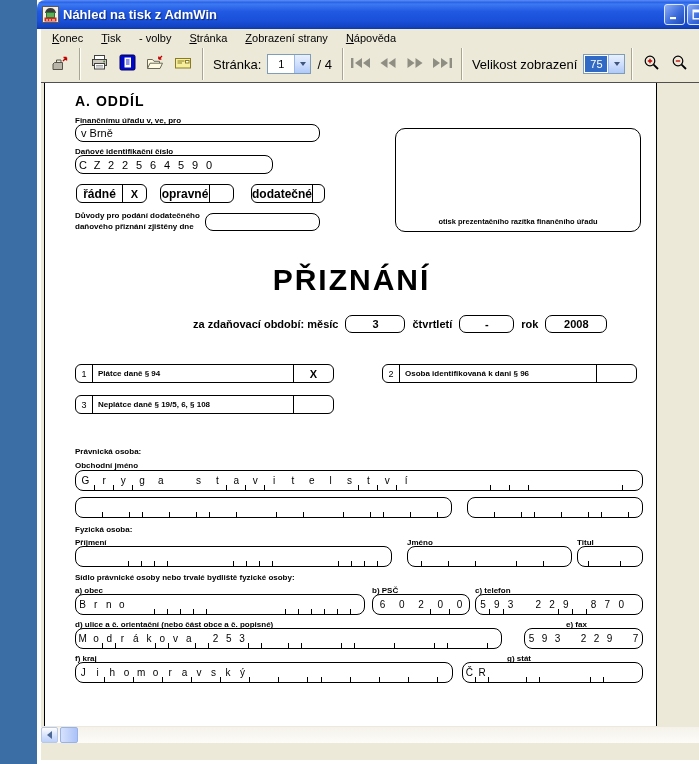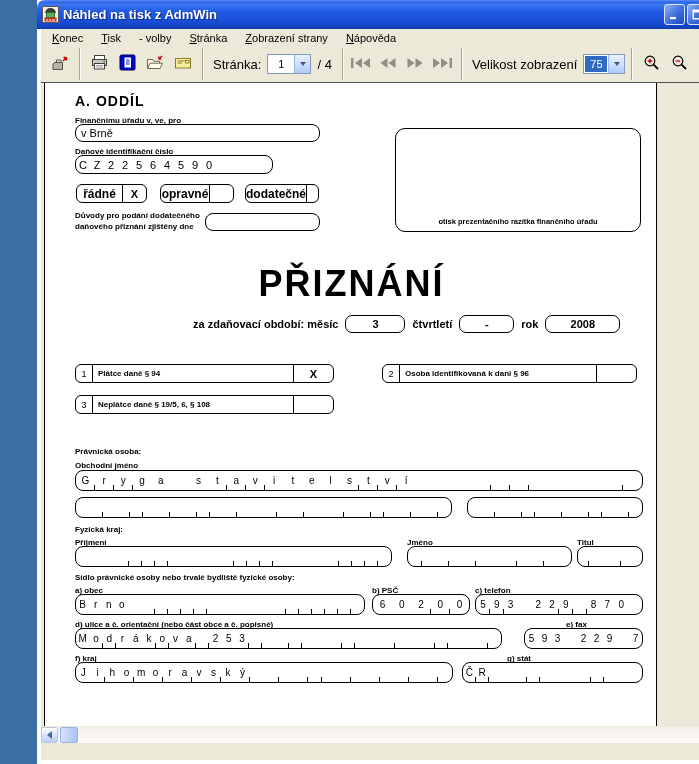--- a/index.html
+++ b/index.html
@@ -79,21 +79,21 @@
   .drow .dnum { width:17px; border-right:1px solid #000; display:flex; align-items:center; justify-content:center; font-size:9px; }
   .drow .dlab { flex:1; display:flex; align-items:center; padding-left:5px; font-size:8px; font-weight:bold; }
   .drow .dval { width:40px; border-left:1px solid #000; display:flex; align-items:center; justify-content:center; font-size:11px; font-weight:bold; }
 
   .period { position:absolute; left:148px; top:232px; display:flex; align-items:center; gap:7px; font-size:11px; font-weight:bold; }
   .pbox { height:18px; border:1px solid #000; border-radius:7px; background:#fff; display:flex; align-items:center; justify-content:center; font-size:11px; font-weight:bold; }
 
   .stamp { position:absolute; left:350px; top:45px; width:246px; height:104px; border:1px solid #000; border-radius:10px; background:#fff; }
   .stamp-caption { position:absolute; bottom:5px; left:0; width:100%; text-align:center; font-size:7.5px; font-weight:bold; }
 
-  .big-title { position:absolute; left:0; top:180px; width:613px; text-align:center; font-size:36px; font-weight:bold; letter-spacing:2px; }
+  .big-title { position:absolute; left:0; top:180px; width:613px; text-align:center; font-size:30px; font-weight:bold; letter-spacing:2px; }
   .sub-title { position:absolute; left:0; top:212px; width:613px; text-align:center; font-size:13px; font-weight:bold; letter-spacing:1px; }
   .note { position:absolute; left:150px; top:5px; width:400px; text-align:center; font-size:7.5px; font-weight:bold; }
   .section-a { position:absolute; left:30px; top:10px; font-size:14px; font-weight:bold; letter-spacing:1px; }
 </style>
 </head>
 <body>
 
 <div class="window">
 
   <div class="titlebar">
@@ -301,42 +301,42 @@
           </div>
 
         <div class="tbox" style="left:31px; top:101px; width:71px;">
           <span class="tl">řádné</span>
           <span class="tc">X</span>
         </div>
         <div class="tbox" style="left:115px; top:101px; width:74px;">
           <span class="tl">opravné</span>
           <span class="tc"></span>
         </div>
-        <div class="tbox" style="left:200px; top:101px; width:74px;">
+        <div class="tbox" style="left:206px; top:101px; width:74px;">
           <span class="tl">dodatečné</span>
           <span class="tc"></span>
         </div>
 
         <div class="lbl" style="left:30px; top:128px;">Důvody pro podání dodatečného</div>
         <div class="lbl" style="left:30px; top:139px;">daňového přiznání zjištěny dne</div>
         <div class="fld" style="left:160px; top:130px; width:115px; height:18px;"></div>
 
         <div class="stamp">
           <div class="stamp-caption">otisk prezentačního razítka finančního úřadu</div>
         </div>
 
         <div class="big-title">PŘIZNÁNÍ</div>
 
         <div class="period">
           <span>za zdaňovací období: měsíc</span>
           <span class="pbox" style="width:60px;">3</span>
           <span>čtvrtletí</span>
           <span class="pbox" style="width:55px;">-</span>
           <span>rok</span>
-          <span class="pbox" style="width:75px;text-align:right;">2008</span>
+          <span class="pbox" style="width:62px;text-align:right;">2008</span>
         </div>
 
         <div class="drow" style="left:30px; top:281px; width:259px;">
           <span class="dnum">1</span>
           <span class="dlab">Plátce daně § 94</span>
           <span class="dval">X</span>
         </div>
         <div class="drow" style="left:337px; top:281px; width:255px;">
           <span class="dnum">2</span>
           <span class="dlab">Osoba identifikovaná k dani § 96</span>
@@ -421,21 +421,21 @@
             <span class="cell"></span>
             <span class="cell"></span>
             <span class="cell"></span>
             <span class="cell"></span>
             <span class="cell"></span>
             <span class="cell"></span>
             <span class="cell"></span>
             <span class="cell"></span>
           </div>
 
-        <div class="lbl" style="left:30px; top:442px;">Fyzická kraj:</div>
+        <div class="lbl" style="left:30px; top:442px;">Fyzická osoba:</div>
         <div class="lbl" style="left:30px; top:455px;">Příjmení</div>
         <div class="lbl" style="left:362px; top:455px;">Jméno</div>
         <div class="lbl" style="left:532px; top:455px;">Titul</div>
         <div class="comb" style="left:30px; top:463px; width:317px; height:21px;">
             <span class="cell"></span>
             <span class="cell"></span>
             <span class="cell"></span>
             <span class="cell"></span>
             <span class="cell"></span>
             <span class="cell"></span>

